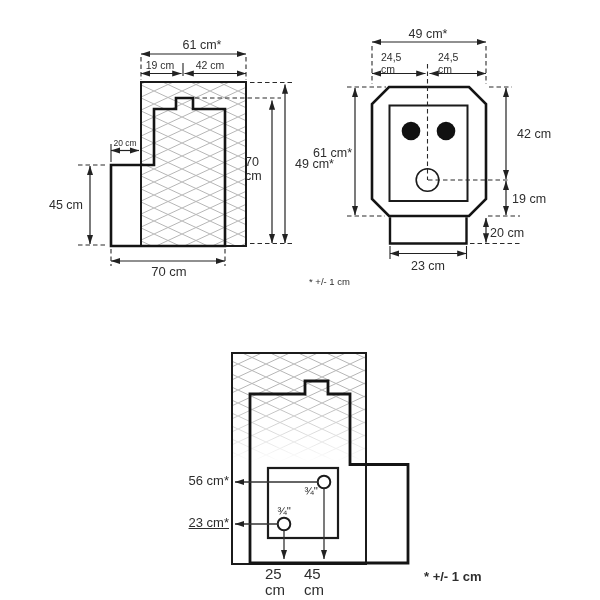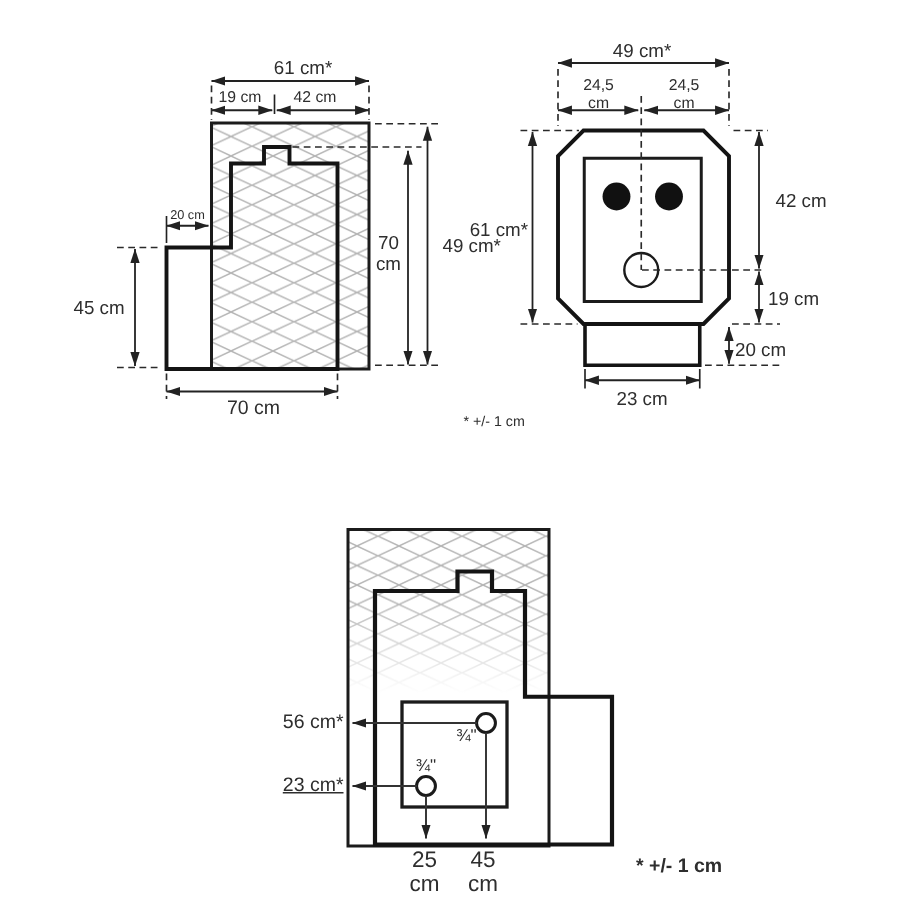--- a/index.html
+++ b/index.html
@@ -1,21 +1,21 @@
 <!DOCTYPE html>
 <html><head>
 <meta charset="utf-8">
 <style>
   html,body{margin:0;padding:0;background:#fff;}
   #canvas{position:relative;width:600px;height:600px;background:#ffffff;overflow:hidden;
           font-family:"Liberation Sans", sans-serif;color:#2e2e2e;}
   #drawing{position:absolute;left:0;top:0;}
   .lbl{position:absolute;white-space:nowrap;color:#2e2e2e;line-height:1.12;}
   .ctr{transform:translateX(-50%);}
-  .stack{white-space:normal;text-align:center;}
+  .stack{white-space:normal;text-align:left;}
   .rgt{text-align:right;}
   .ttl{font-weight:bold;font-size:21.5px;color:#111;}
   .f8{font-size:8.5px;} .f9{font-size:9.5px;} .f10{font-size:10.5px;}
   .f11{font-size:11.5px;} .f12{font-size:12.5px;} .f13{font-size:13px;} .f15{font-size:15px;line-height:1.07;}
   .bold{font-weight:bold;}
 </style>
 </head>
 <body>
 
 <div id="canvas">

